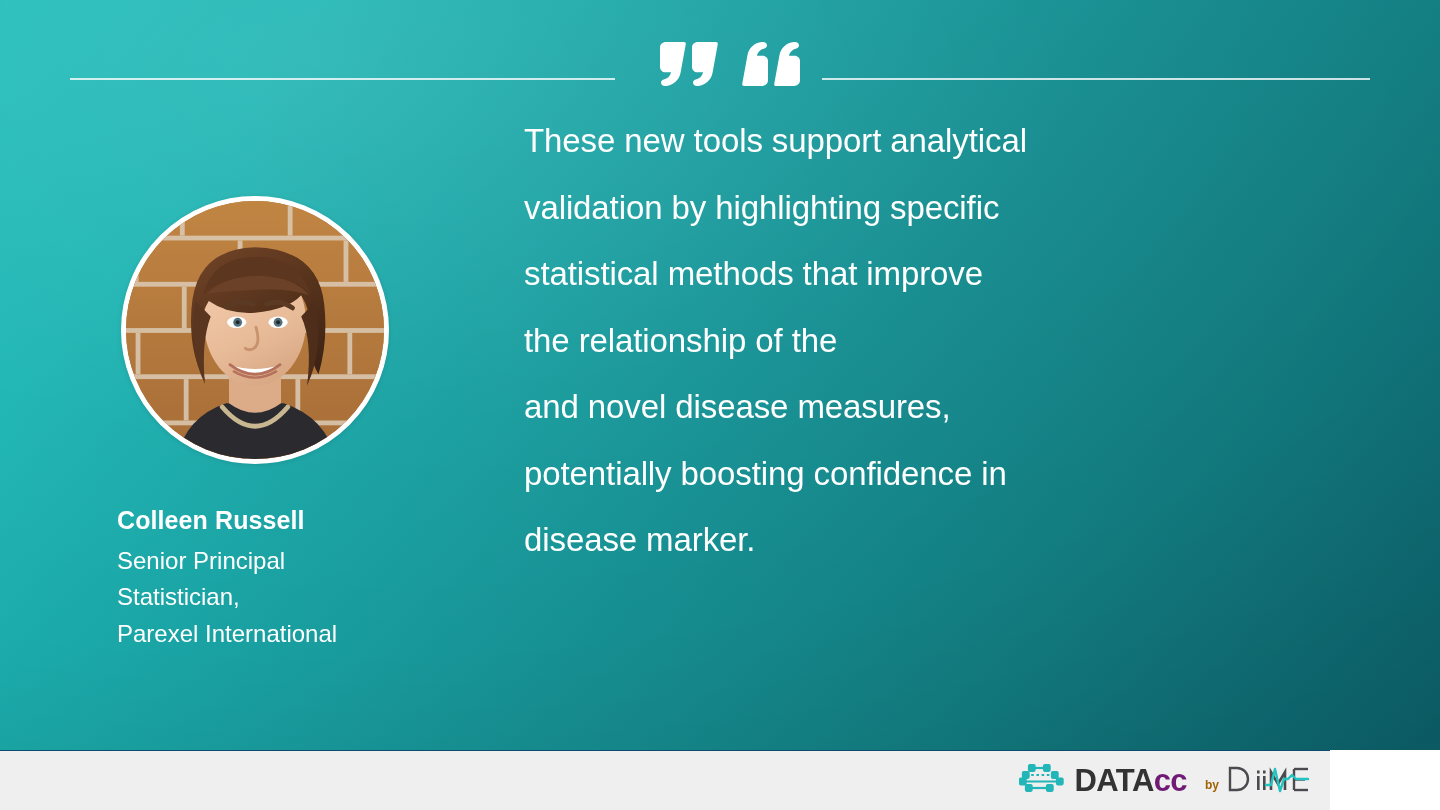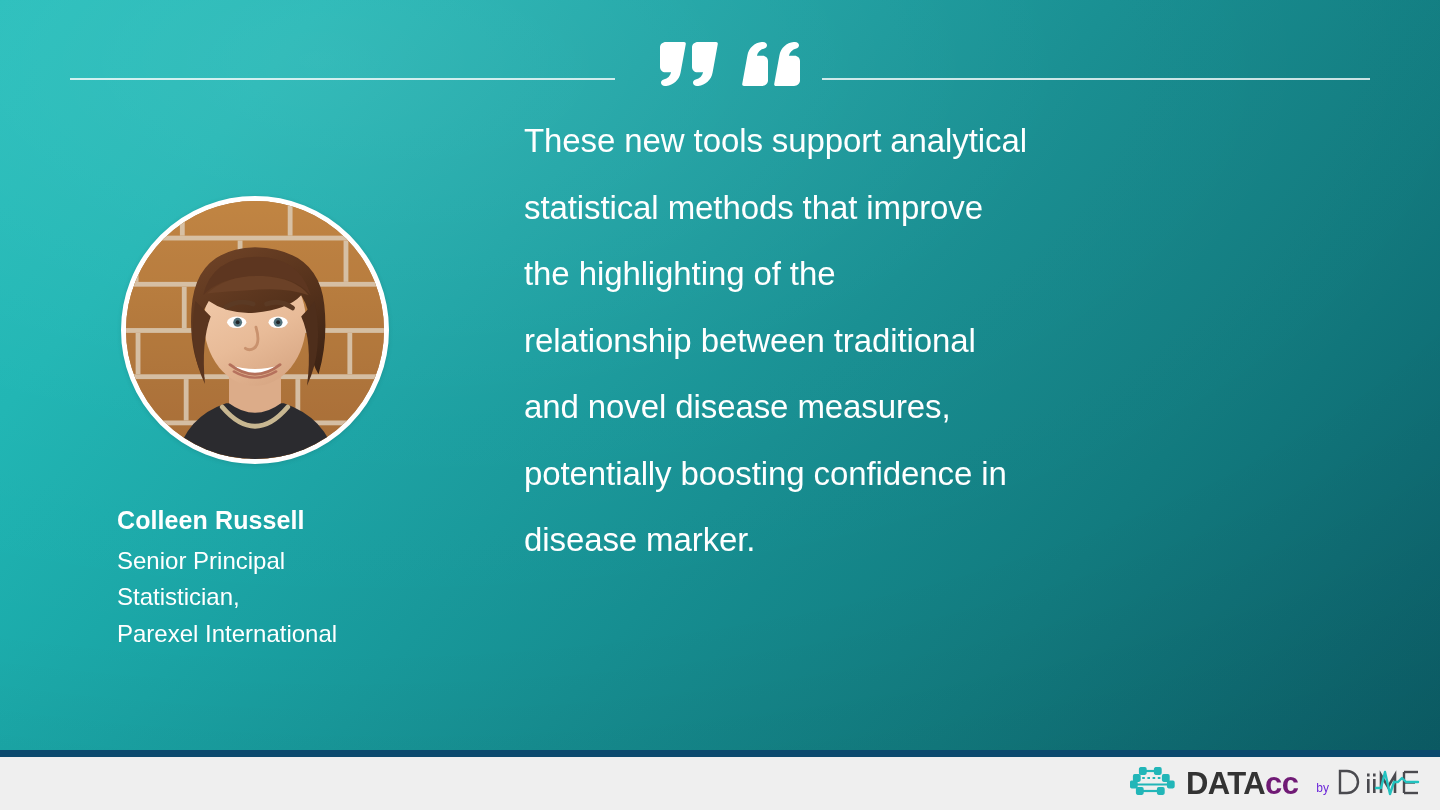--- a/index.html
+++ b/index.html
@@ -138,24 +138,24 @@
     font-weight: 400;
     line-height: 66.5px;
     letter-spacing: -0.1px;
   }
   #quote .qline { display: block; white-space: pre; }
 
   
   #footer {
     position: absolute;
     left: 0; top: 750px;
-    width: 1440px;
+    width: 1330px;
     height: 60px;
     background: #efefef;
-    border-top: 7px solid #0c4a6e;
+    border-top: 1px solid #0c4a6e;
     display: flex;
     align-items: center;
     justify-content: flex-end;
   }
 
   #brandbar {
     display: flex;
     align-items: center;
     gap: 18px;
     padding-right: 18px;
@@ -177,22 +177,22 @@
   }
   .datacc-word .cc { color: #701a75; }
 
   .bydime {
     display: flex;
     align-items: center;
     gap: 7px;
   }
   .by-text {
     font-size: 12px;
-    color: #6d28d9;
-    font-weight: 400;
+    color: #a16207;
+    font-weight: 700;
     position: relative;
     top: 4px;
   }
 </style>
 </head>
 <body>
 
 <div id="slide">
 
   <div id="stage"></div>
@@ -306,23 +306,23 @@
       <div id="person-role">
         <span class="roleline">Senior Principal</span>
         <span class="roleline">Statistician,</span>
         <span class="roleline">Parexel International</span>
       </div>
     </div>
   </div>
 
   <blockquote id="quote">
     <span class="qline">These new tools support analytical</span>
+    <span class="qline">validation by highlighting specific</span>
     <span class="qline">statistical methods that improve</span>
-    <span class="qline">the highlighting of the</span>
-    <span class="qline">relationship between traditional</span>
+    <span class="qline">the relationship of the</span>
     <span class="qline">and novel disease measures,</span>
     <span class="qline">potentially boosting confidence in</span>
     <span class="qline">disease marker.</span>
   </blockquote>
 
   <div id="footer">
     <div id="brandbar">
 
       <div class="datacc">
         <span>

